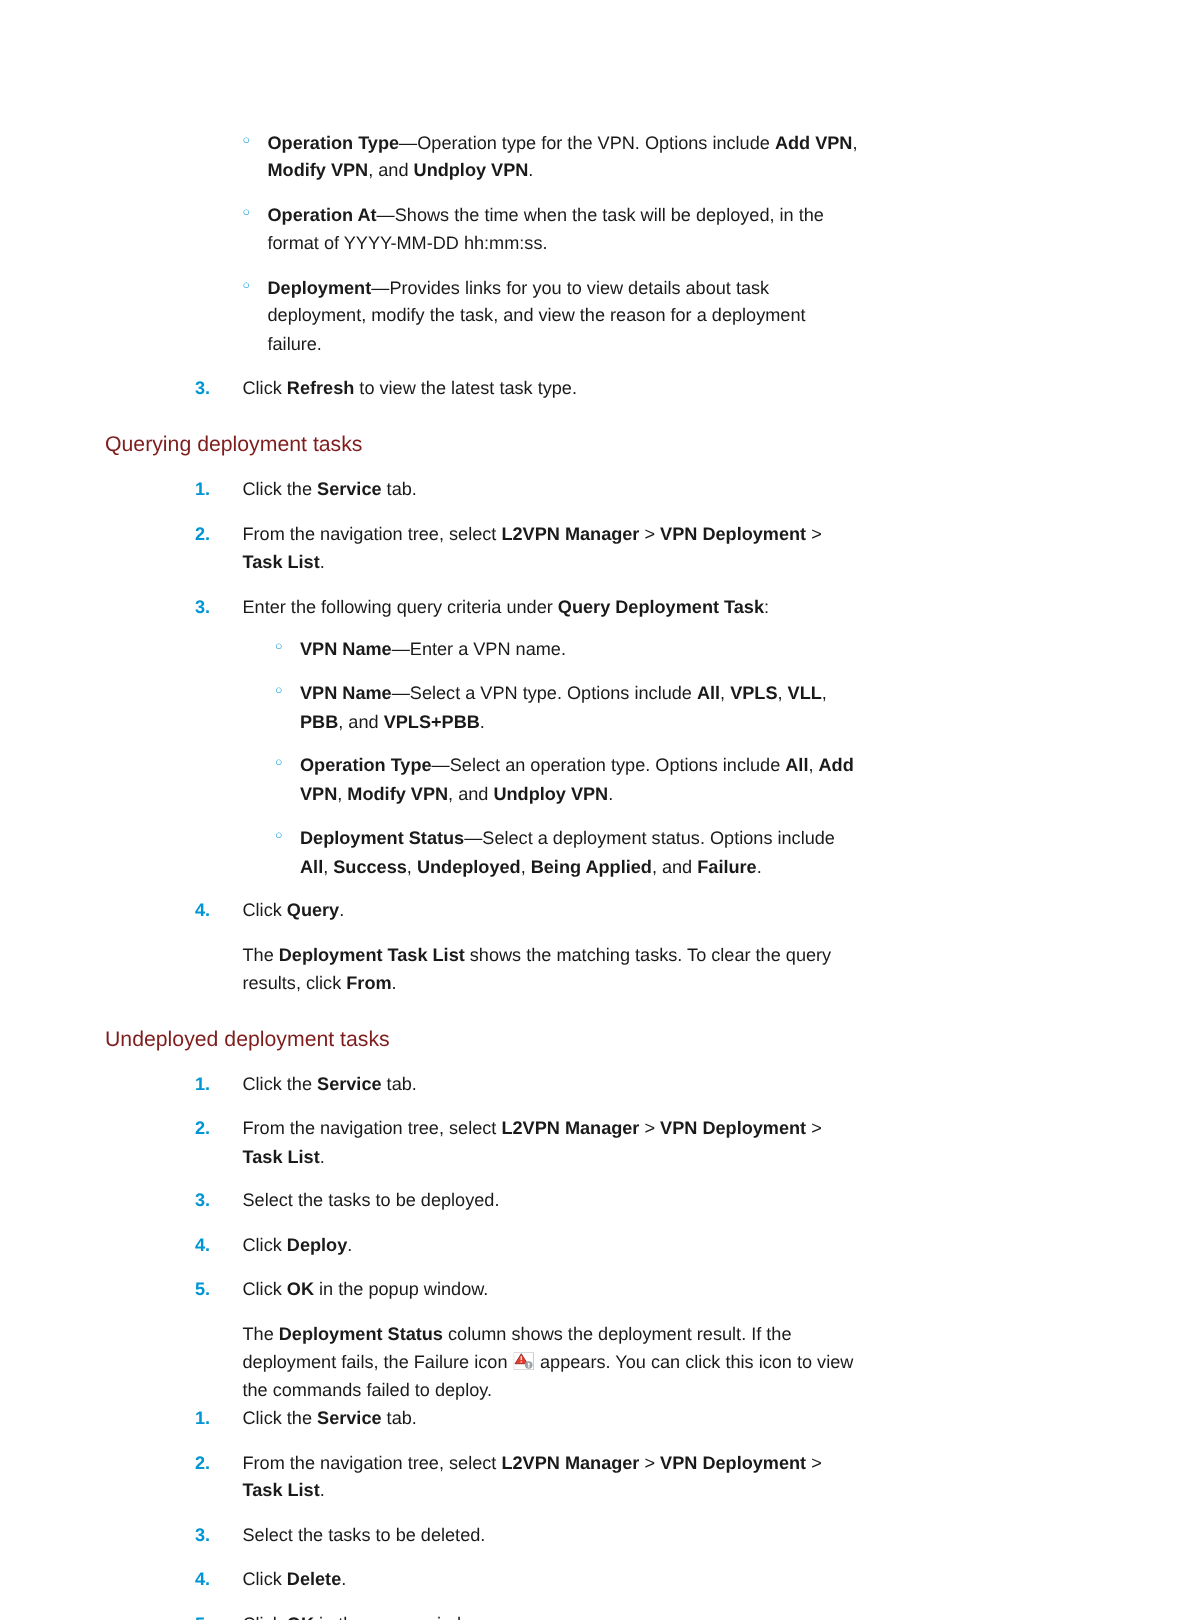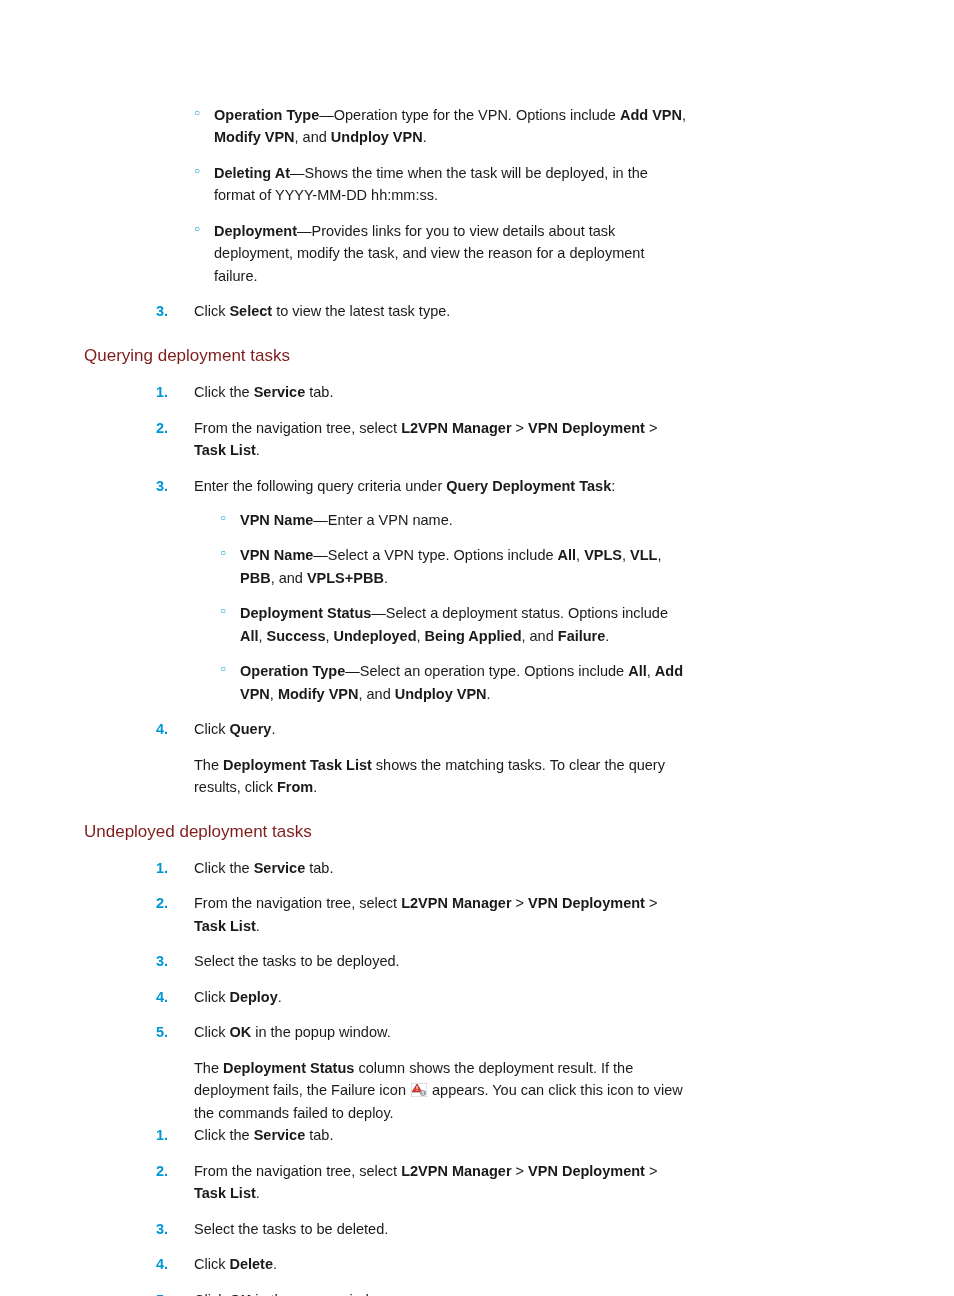--- a/index.html
+++ b/index.html
@@ -90,30 +90,30 @@
 
 <div class="page">
 
   <ol class="num">
     <li style="margin-top:14px;">
       <ul class="circ" style="margin-left:0; margin-top:0;">
         <li>
           <b>Operation Type</b><span>—Operation type for the VPN. Options include </span><b>Add VPN</b><span>, </span><b>Modify VPN</b><span>, and </span><b>Undploy VPN</b><span>.</span>
         </li>
         <li>
-          <b>Deleting At</b><span>—Shows the time when the task will be deployed, in the format of YYYY-MM-DD hh:mm:ss.</span>
+          <b>Operation At</b><span>—Shows the time when the task will be deployed, in the format of YYYY-MM-DD hh:mm:ss.</span>
         </li>
         <li>
           <b>Deployment</b><span>—Provides links for you to view details about task deployment, modify the task, and view the reason for a deployment failure.</span>
         </li>
       </ul>
     </li>
     <li>
       <span class="marker">3.</span>
-      <span>Click </span><b>Select</b><span> to view the latest task type.</span>
+      <span>Click </span><b>Refresh</b><span> to view the latest task type.</span>
     </li>
   </ol>
 
   <h3 class="section">Querying deployment tasks</h3>
   <ol class="num">
     <li>
       <span class="marker">1.</span>
       <span>Click the </span><b>Service</b><span> tab.</span>
     </li>
     <li>
@@ -124,24 +124,24 @@
       <span class="marker">3.</span>
       <span>Enter the following query criteria under </span><b>Query Deployment Task</b><span>:</span>
       <ul class="circ">
         <li>
           <b>VPN Name</b><span>—Enter a VPN name.</span>
         </li>
         <li>
           <b>VPN Name</b><span>—Select a VPN type. Options include </span><b>All</b><span>, </span><b>VPLS</b><span>, </span><b>VLL</b><span>, </span><b>PBB</b><span>, and </span><b>VPLS+PBB</b><span>.</span>
         </li>
         <li>
+          <b>Operation Type</b><span>—Select an operation type. Options include </span><b>All</b><span>, </span><b>Add VPN</b><span>, </span><b>Modify VPN</b><span>, and </span><b>Undploy VPN</b><span>.</span>
+        </li>
+        <li>
           <b>Deployment Status</b><span>—Select a deployment status. Options include </span><b>All</b><span>, </span><b>Success</b><span>, </span><b>Undeployed</b><span>, </span><b>Being Applied</b><span>, and </span><b>Failure</b><span>.</span>
-        </li>
-        <li>
-          <b>Operation Type</b><span>—Select an operation type. Options include </span><b>All</b><span>, </span><b>Add VPN</b><span>, </span><b>Modify VPN</b><span>, and </span><b>Undploy VPN</b><span>.</span>
         </li>
       </ul>
     </li>
     <li>
       <span class="marker">4.</span>
       <span>Click </span><b>Query</b><span>.</span>
     </li>
   </ol>
   <p class="para-after">
     <span>The </span><b>Deployment Task List</b><span> shows the matching tasks. To clear the query results, click </span><b>From</b><span>.</span>

